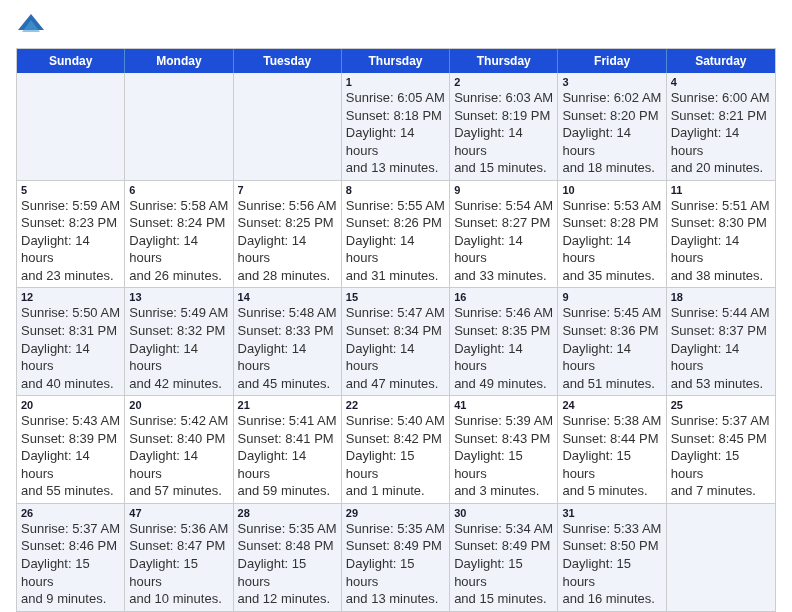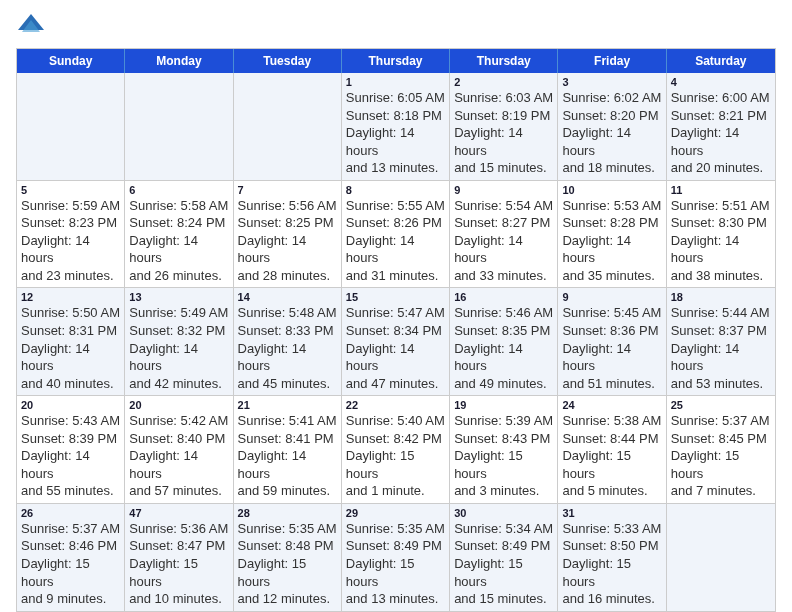--- a/index.html
+++ b/index.html
@@ -240,21 +240,21 @@
           </div>
           <div class="cal-cell">
             <div class="day-number">21</div>
             <div class="cell-text">Sunrise: 5:41 AM<br>Sunset: 8:41 PM<br>Daylight: 14 hours<br>and 59 minutes.</div>
           </div>
           <div class="cal-cell">
             <div class="day-number">22</div>
             <div class="cell-text">Sunrise: 5:40 AM<br>Sunset: 8:42 PM<br>Daylight: 15 hours<br>and 1 minute.</div>
           </div>
           <div class="cal-cell">
-            <div class="day-number">19</div>
+            <div class="day-number">41</div>
             <div class="cell-text">Sunrise: 5:39 AM<br>Sunset: 8:43 PM<br>Daylight: 15 hours<br>and 3 minutes.</div>
           </div>
           <div class="cal-cell">
             <div class="day-number">24</div>
             <div class="cell-text">Sunrise: 5:38 AM<br>Sunset: 8:44 PM<br>Daylight: 15 hours<br>and 5 minutes.</div>
           </div>
           <div class="cal-cell">
             <div class="day-number">25</div>
             <div class="cell-text">Sunrise: 5:37 AM<br>Sunset: 8:45 PM<br>Daylight: 15 hours<br>and 7 minutes.</div>
           </div>

